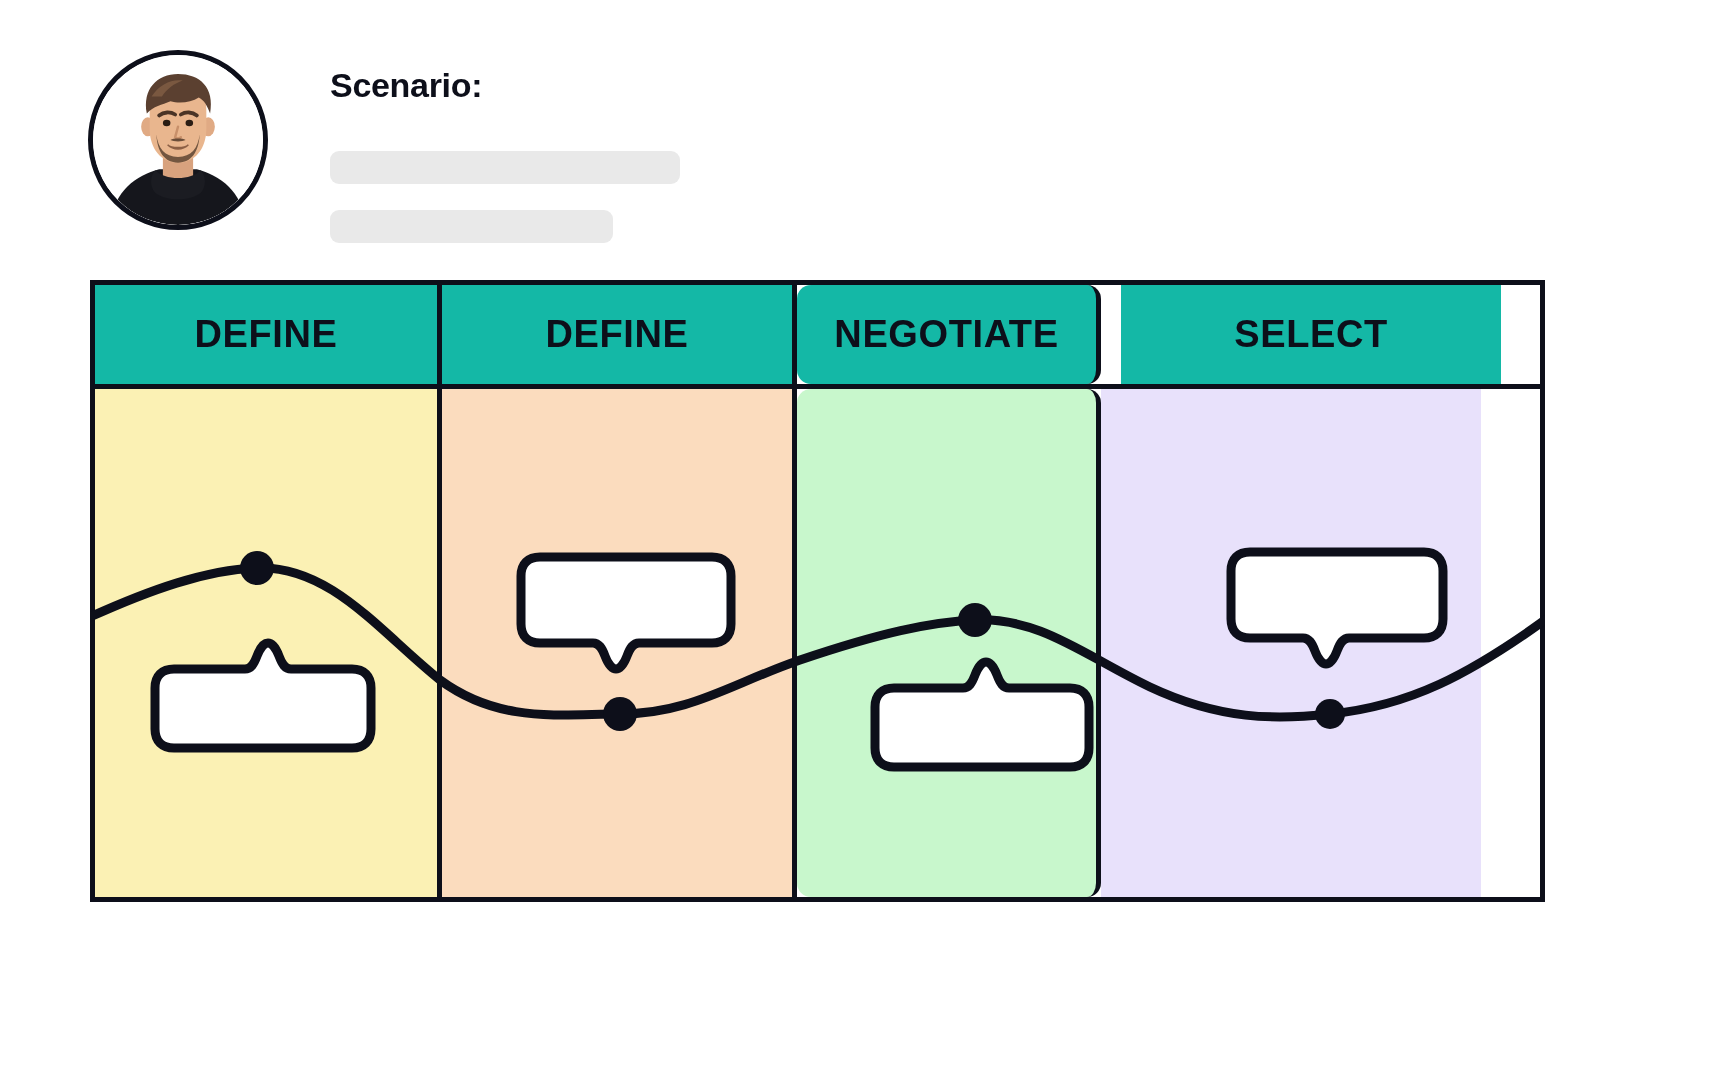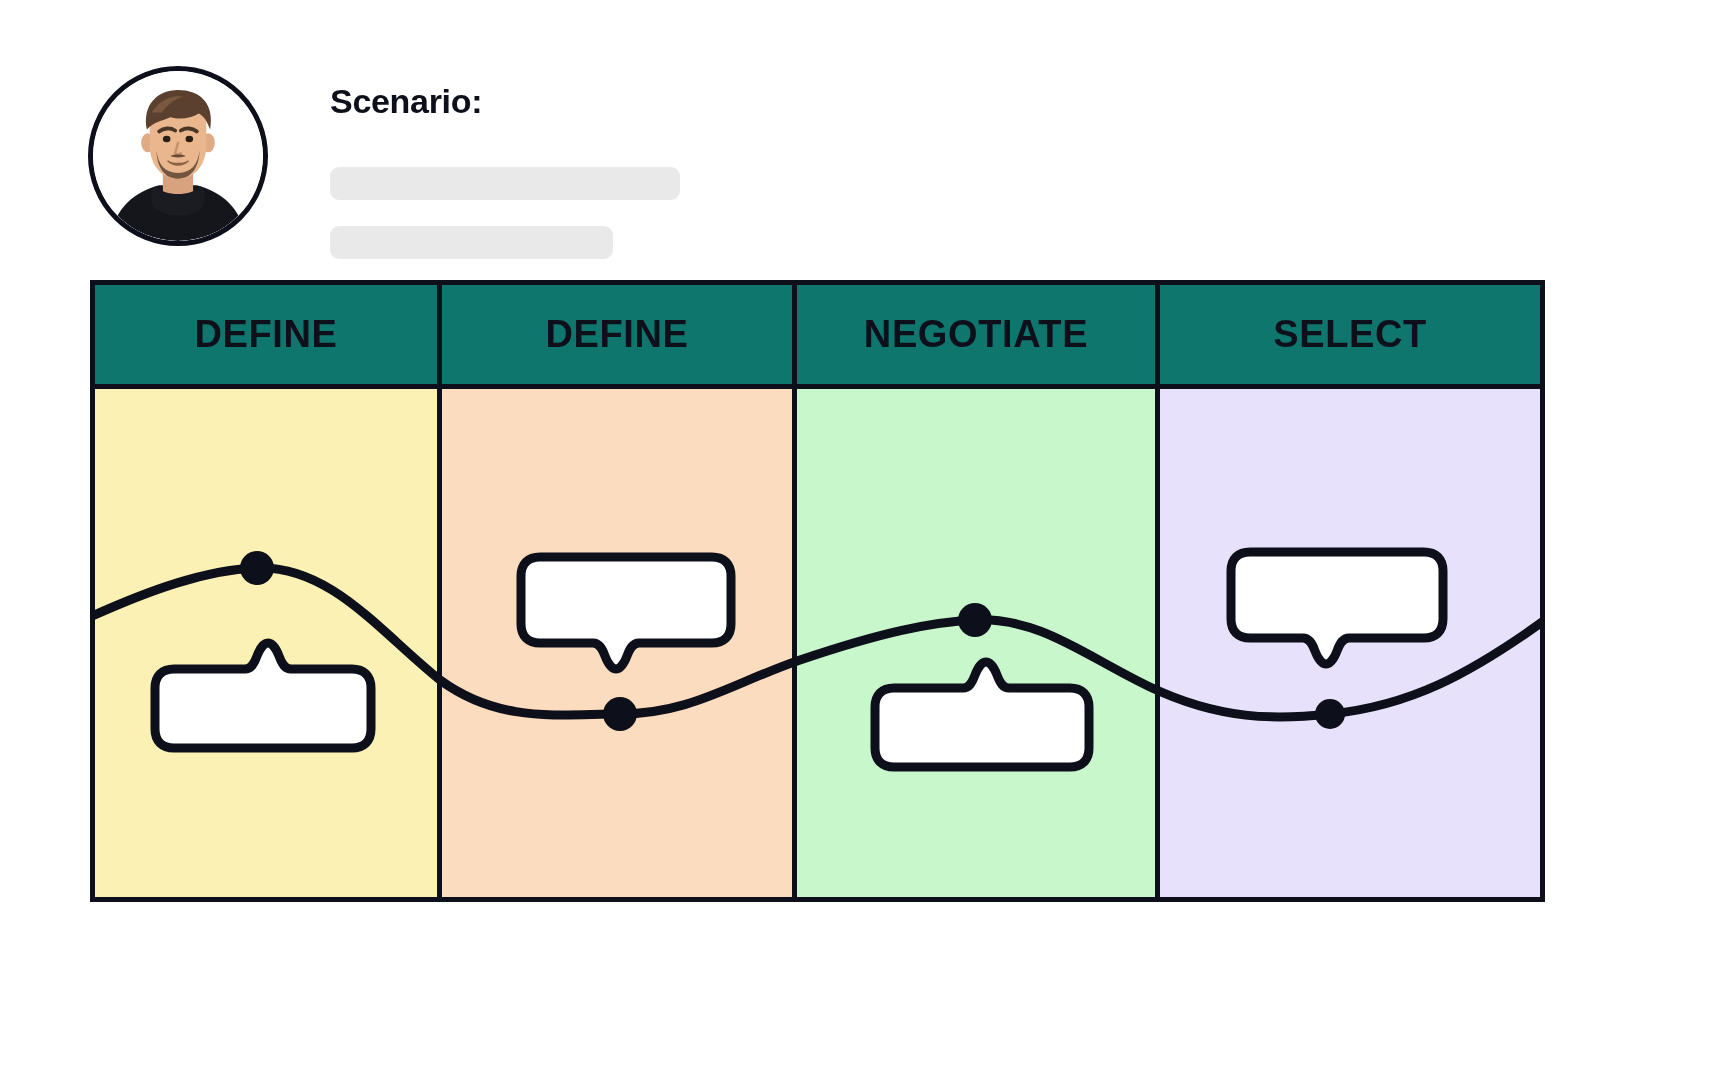--- a/index.html
+++ b/index.html
@@ -19,21 +19,21 @@
     position: absolute;
     left: 0;
     top: 0;
     width: 1728px;
     height: 1080px;
   }
 
   
   .header-zone {
     position: absolute;
-    left: 0; top: 16px;
+    left: 0; top: 0;
     width: 1599px;
     height: 280px;
   }
 
   .avatar {
     position: absolute;
     left: 88px;
     top: 50px;
     width: 180px;
     height: 180px;
@@ -88,23 +88,23 @@
     border: 5px solid #0d0f1a;
     border-bottom-width: 4px;
     background: #ffffff;
   }
   .head-cell {
     display: flex;
     align-items: center;
     justify-content: center;
     box-sizing: border-box;
     border-right: 5px solid #0d0f1a;
-    background: #0f766e;
-  }
-  .head-cell:last-child { border-right: none; }
+    background: #14b8a6;
+  }
+  .head-cell:last-child { border-right: none; margin-left: 20px; }
   .head-cell span {
     font-size: 38px;
     font-weight: bold;
     letter-spacing: 0.6px;
     color: #0d0f1a;
     white-space: nowrap;
   }
 
   .body-row {
     position: absolute;
@@ -120,21 +120,21 @@
   .body-cell {
     box-sizing: border-box;
     border-right: 5px solid #0d0f1a;
     height: 100%;
   }
   .body-cell:last-child { border-right: none; }
 
   
   .col-0 { width: 347px; }
   .col-1 { width: 355px; }
-  .col-2 { width: 363px; }
+  .col-2 { width: 304px; border-radius: 14px; }
   .col-3 { width: 380px; }
 
   
   .overlay {
     position: absolute;
     left: 90px;
     top: 384px;
     width: 1455px;
     height: 518px;
     pointer-events: none;

